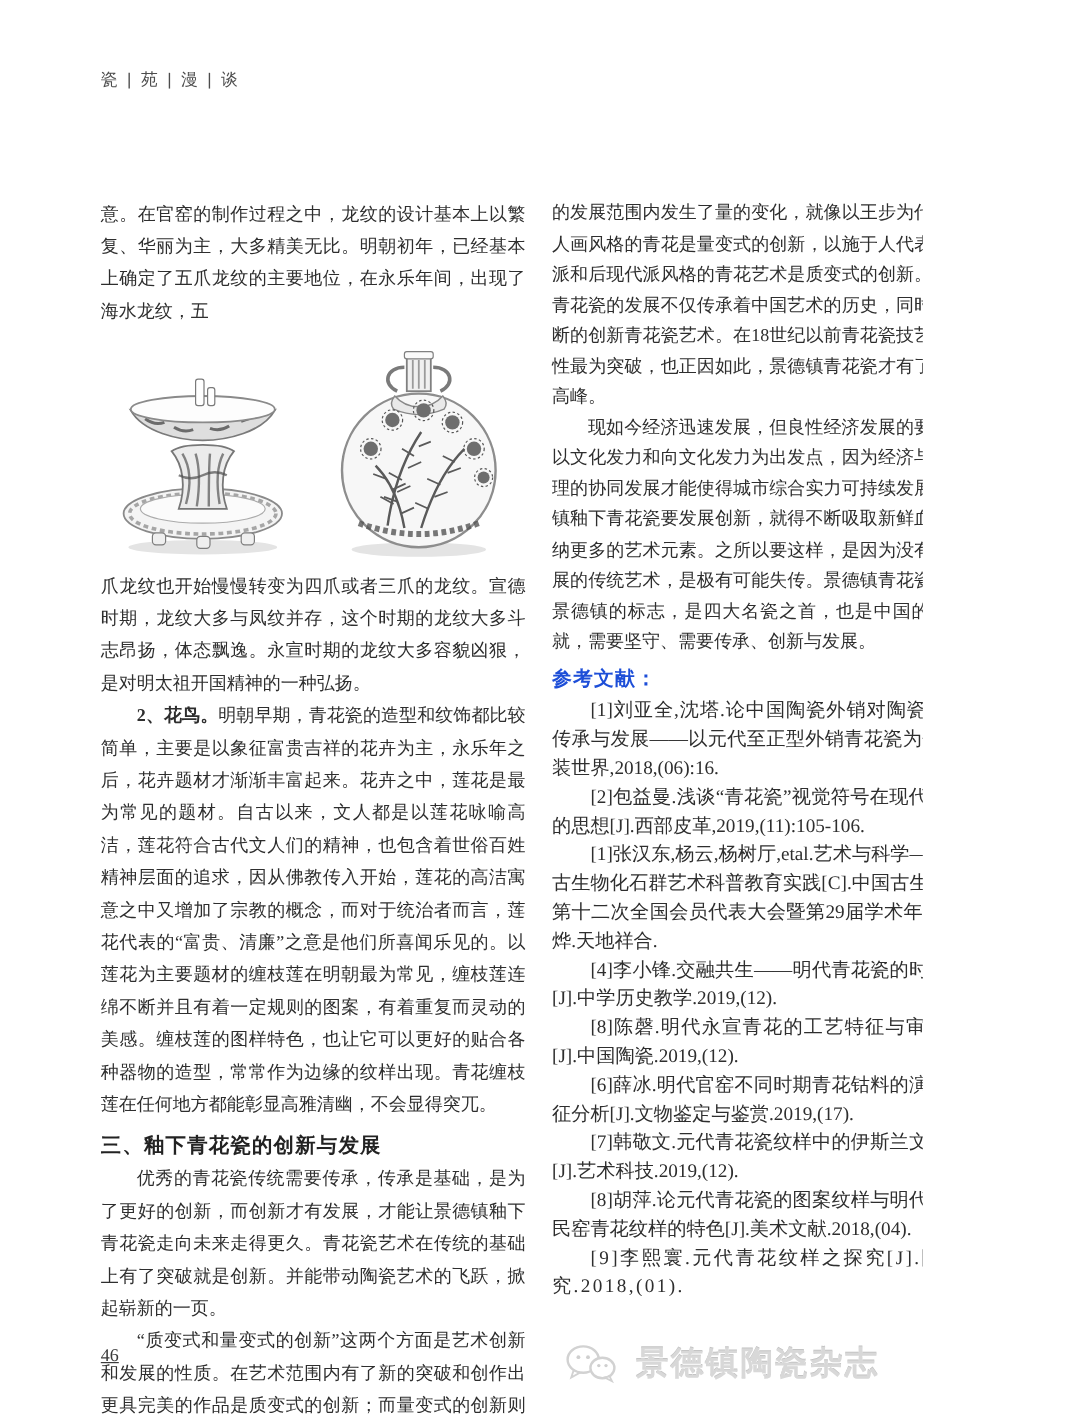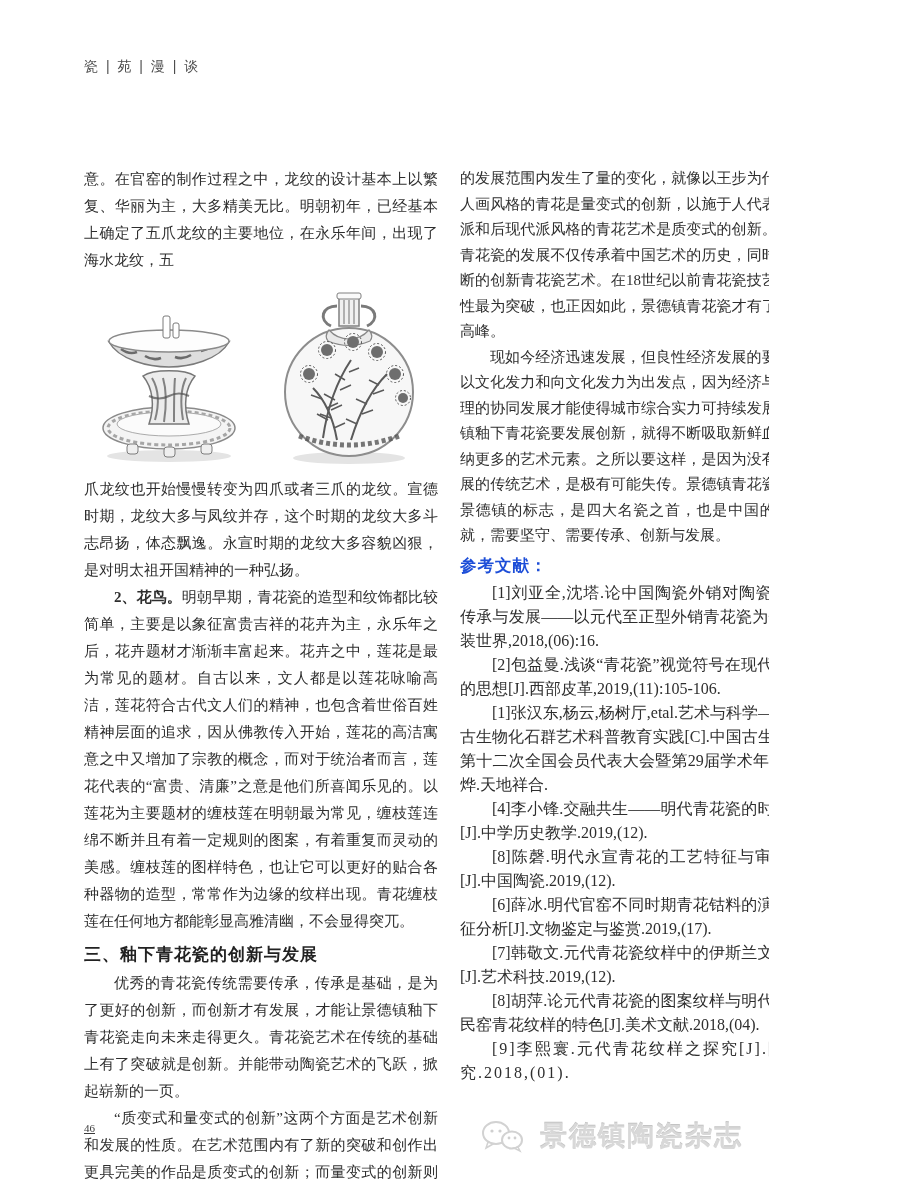--- a/index.html
+++ b/index.html
@@ -65,27 +65,27 @@
     display: flex;
     justify-content: center;
     align-items: flex-end;
     gap: 16px;
     margin: 14px 0 10px 0;
   }
   .page-number {
     position: absolute;
     left: 84px;
     top: 1122px;
-    font-size: 11px;
+    font-size: 15px;
     color: #3a3a3a;
     text-decoration: underline;
   }
   .brand-row {
     position: absolute;
-    right: 26px;
+    right: 36px;
     top: 1118px;
     display: flex;
     align-items: center;
     gap: 16px;
   }
   .brand-text {
     font-size: 27px;
     font-weight: bold;
     color: #d8d8d8;
     letter-spacing: 2px;

